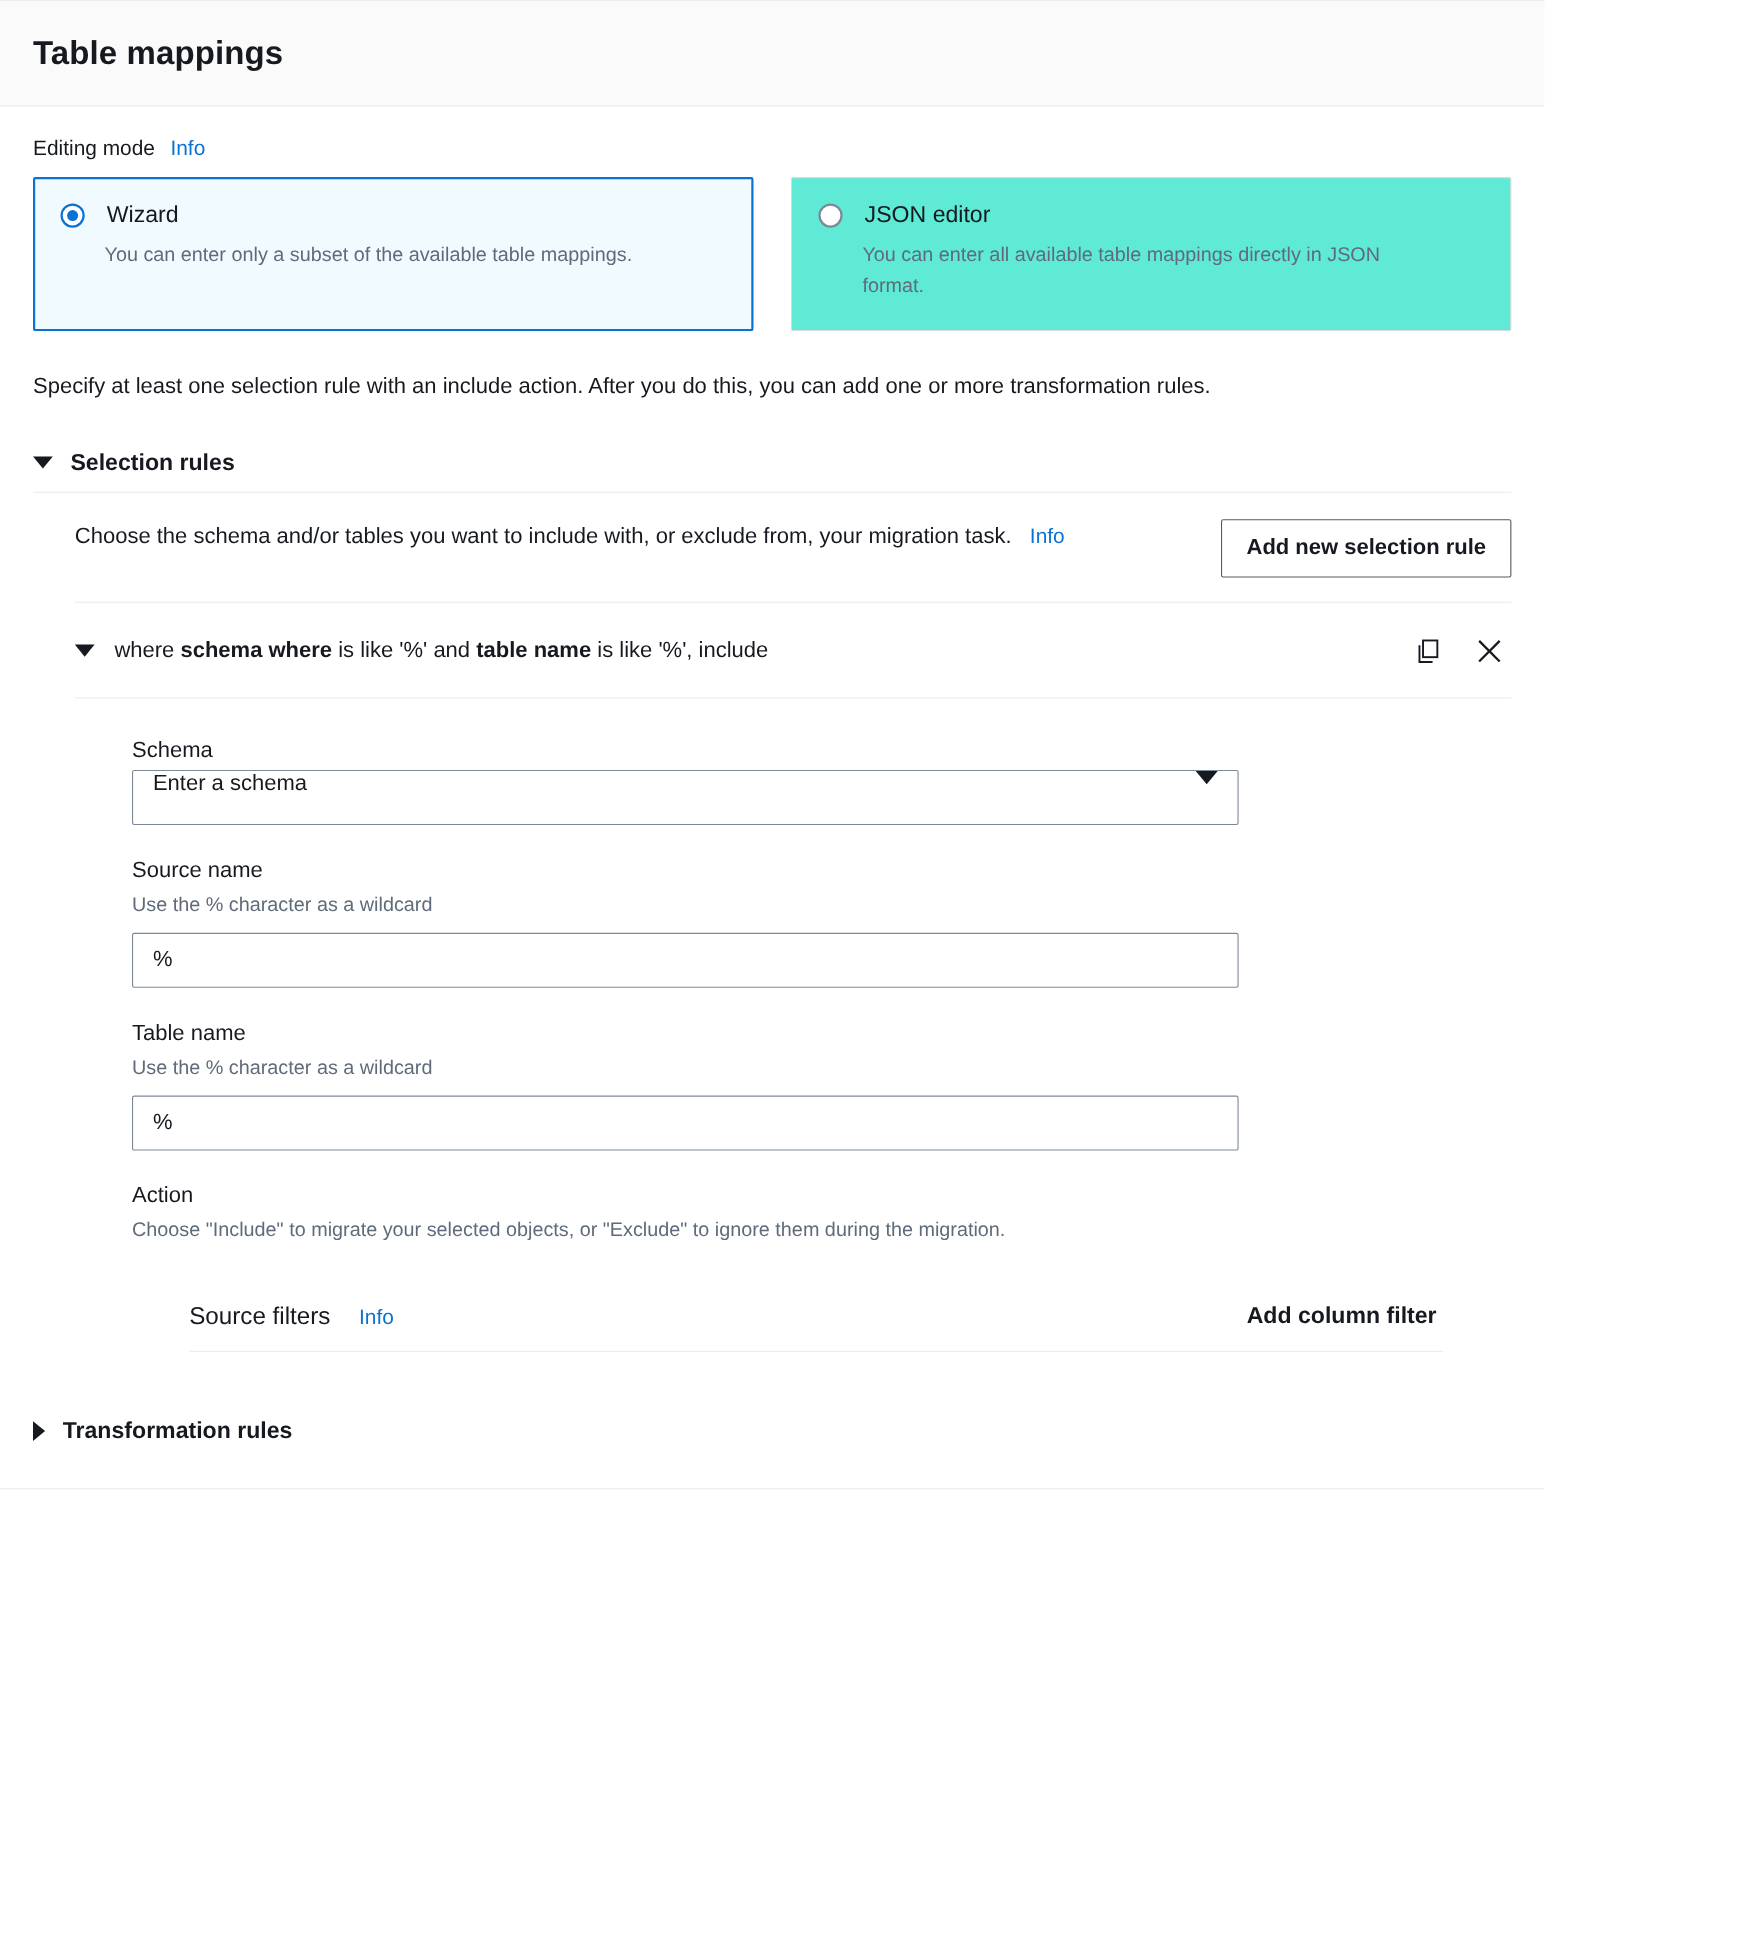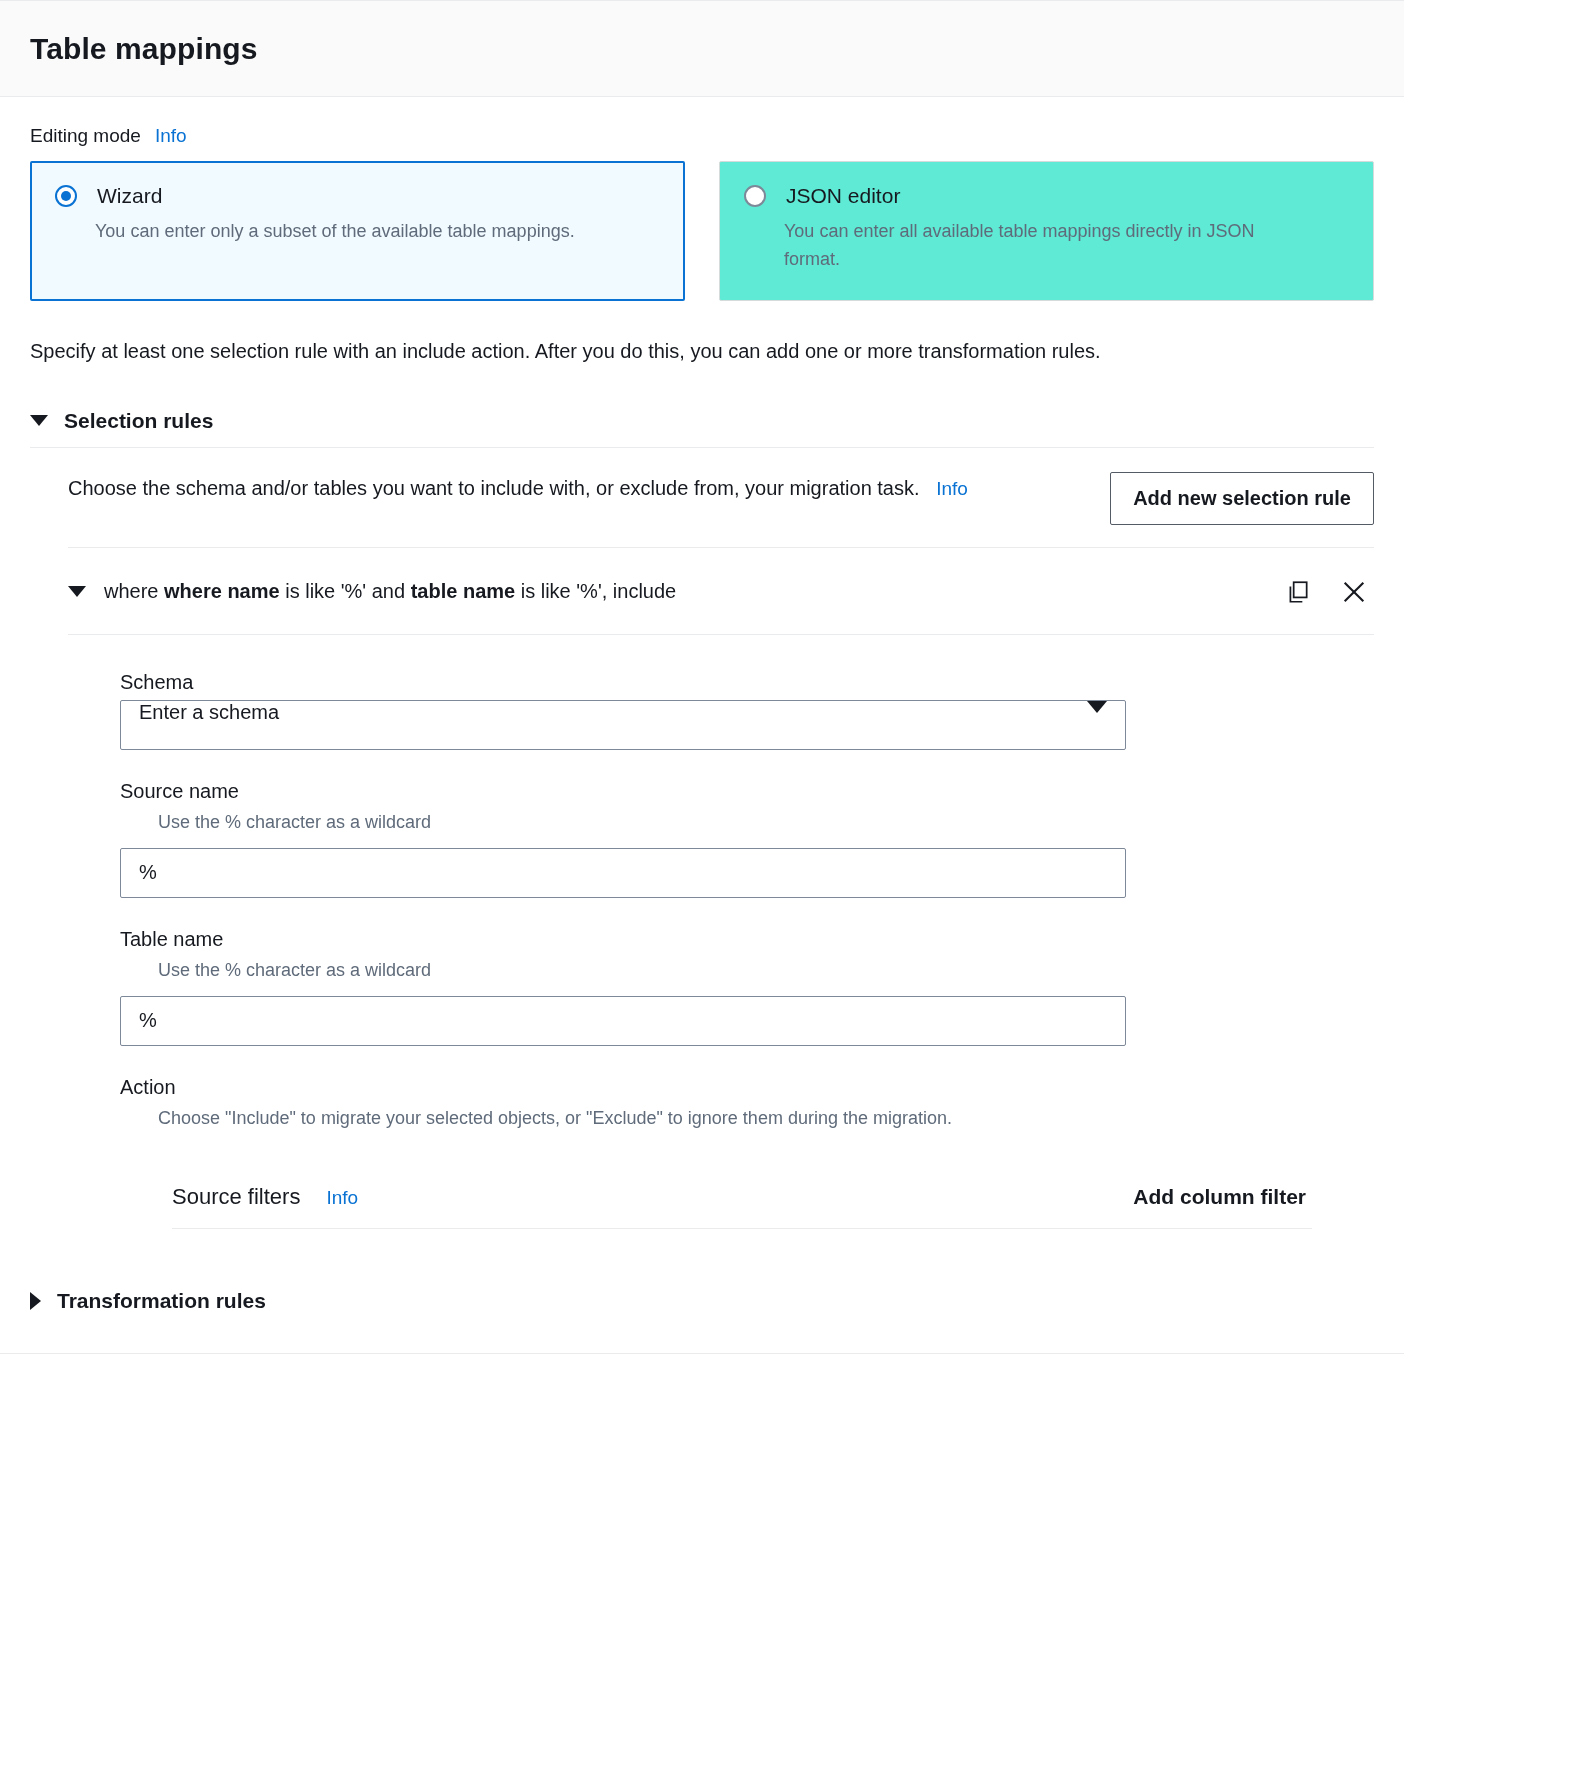--- a/index.html
+++ b/index.html
@@ -231,21 +231,20 @@
     color: #16191f;
     display: block;
     margin-bottom: 6px;
   }
   .form-hint {
     font-size: 18px;
     color: #5f6b7a;
     display: block;
     margin-bottom: 12px;
     line-height: 1.5;
-    margin-left: 38px;
   }
   .control {
     width: 1006px;
     height: 50px;
     border: 1px solid #7d8998;
     border-radius: 2px;
     background: #ffffff;
     display: flex;
     padding: 0 18px;
     font-size: 20px;
@@ -359,21 +358,21 @@
             <span>Choose the schema and/or tables you want to include with, or exclude from, your migration task.</span>
             &nbsp;&nbsp;<span class="info-link">Info</span>
           </div>
           <button class="btn">Add new selection rule</button>
         </div>
       </div>
 
       <div class="rule-block">
         <div class="rule-header">
           <span class="caret-down rule-caret"></span>
-          <span class="rule-summary"><span>where </span><b>where name</b><span> is like '%' and </span><b>table name</b><span> is like '%', include</span></span>
+          <span class="rule-summary"><span>where </span><b>schema where</b><span> is like '%' and </span><b>table name</b><span> is like '%', include</span></span>
 
           <button class="icon-btn">
             <svg width="26" height="26" viewBox="0 0 24 24" fill="none" stroke="#16191f" stroke-width="1.6">
               <rect x="8" y="3" width="12" height="14"></rect>
               <polyline points="5,7 5,21 16,21"></polyline>
             </svg>
           </button>
           <button class="icon-btn">
             <svg width="28" height="28" viewBox="0 0 24 24" stroke="#16191f" stroke-width="1.8">
               <line x1="4" y1="4" x2="20" y2="20"></line>

